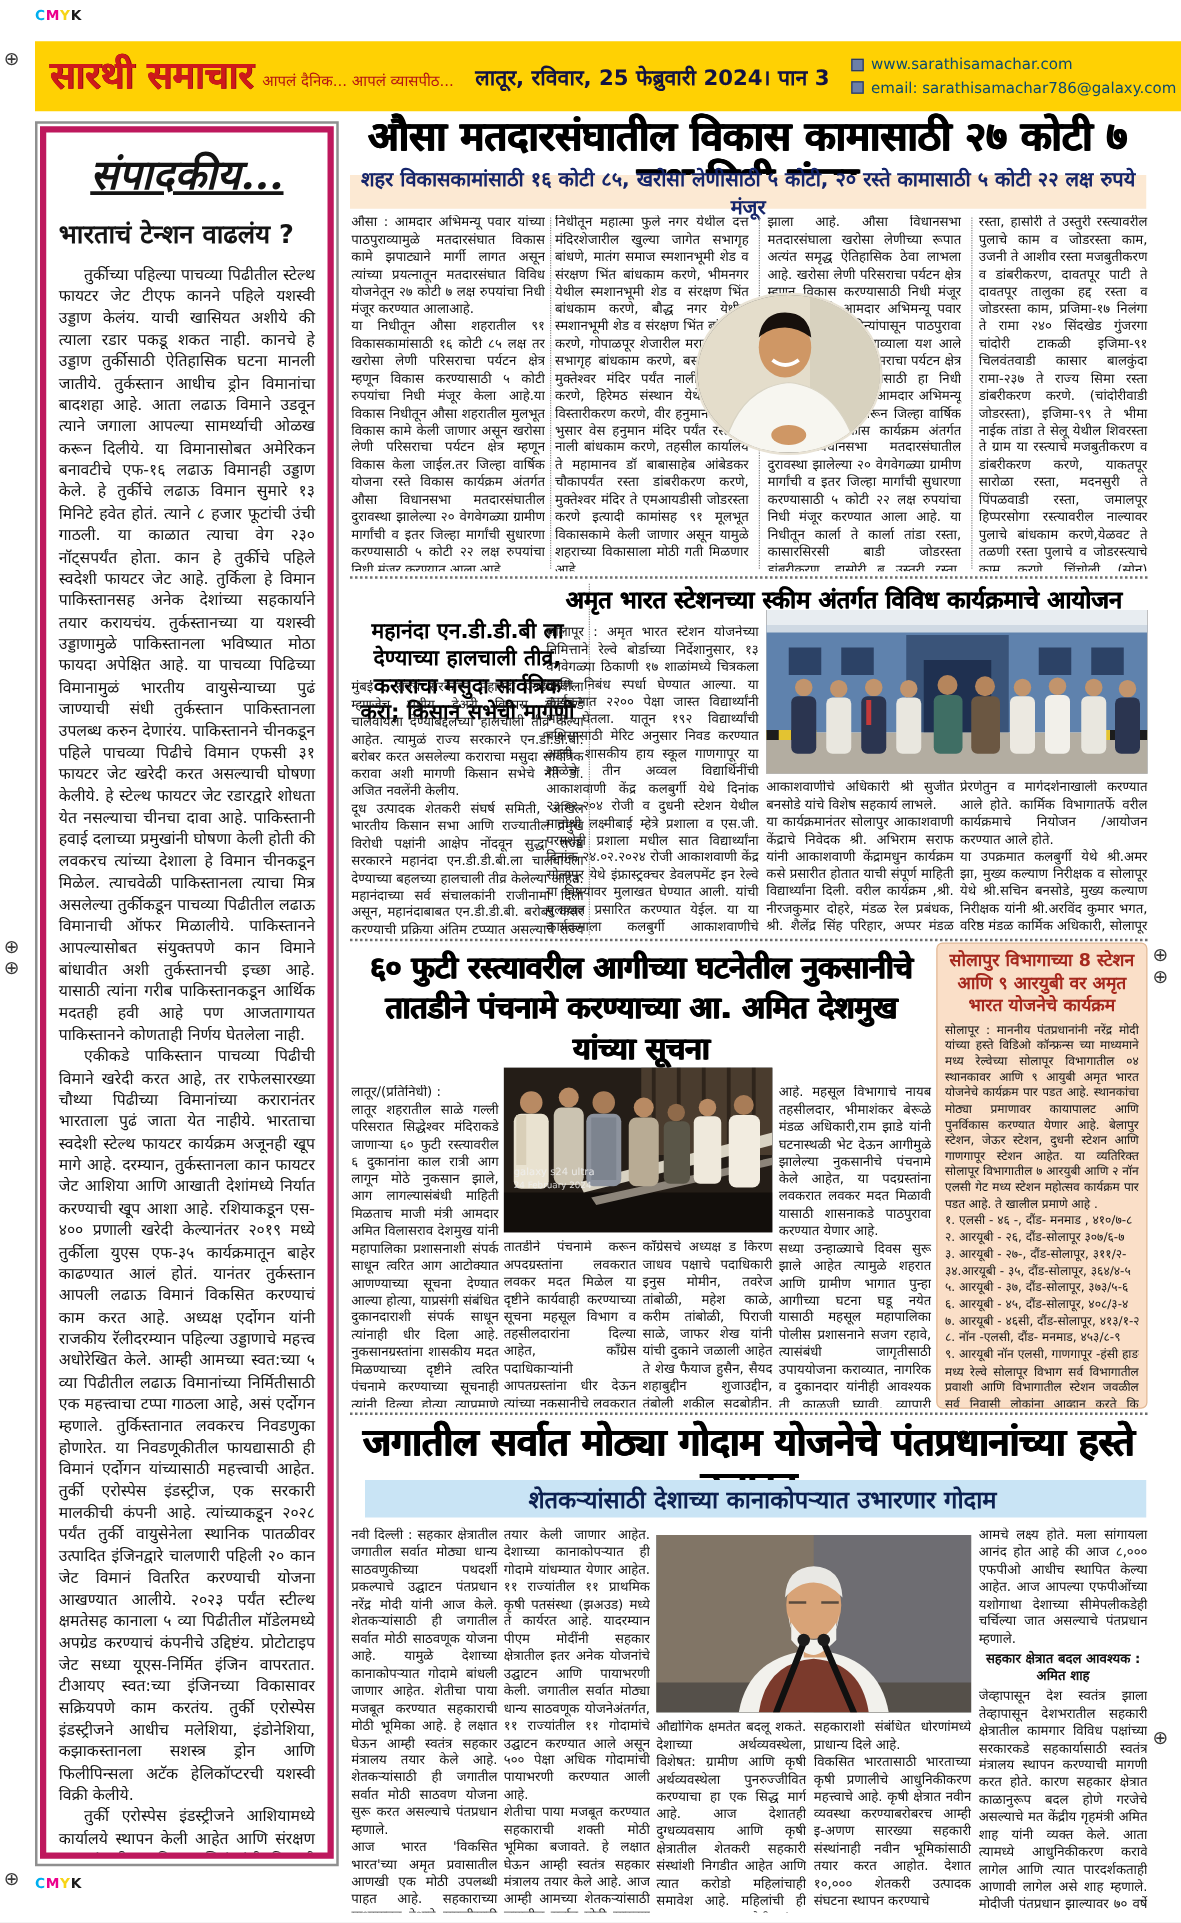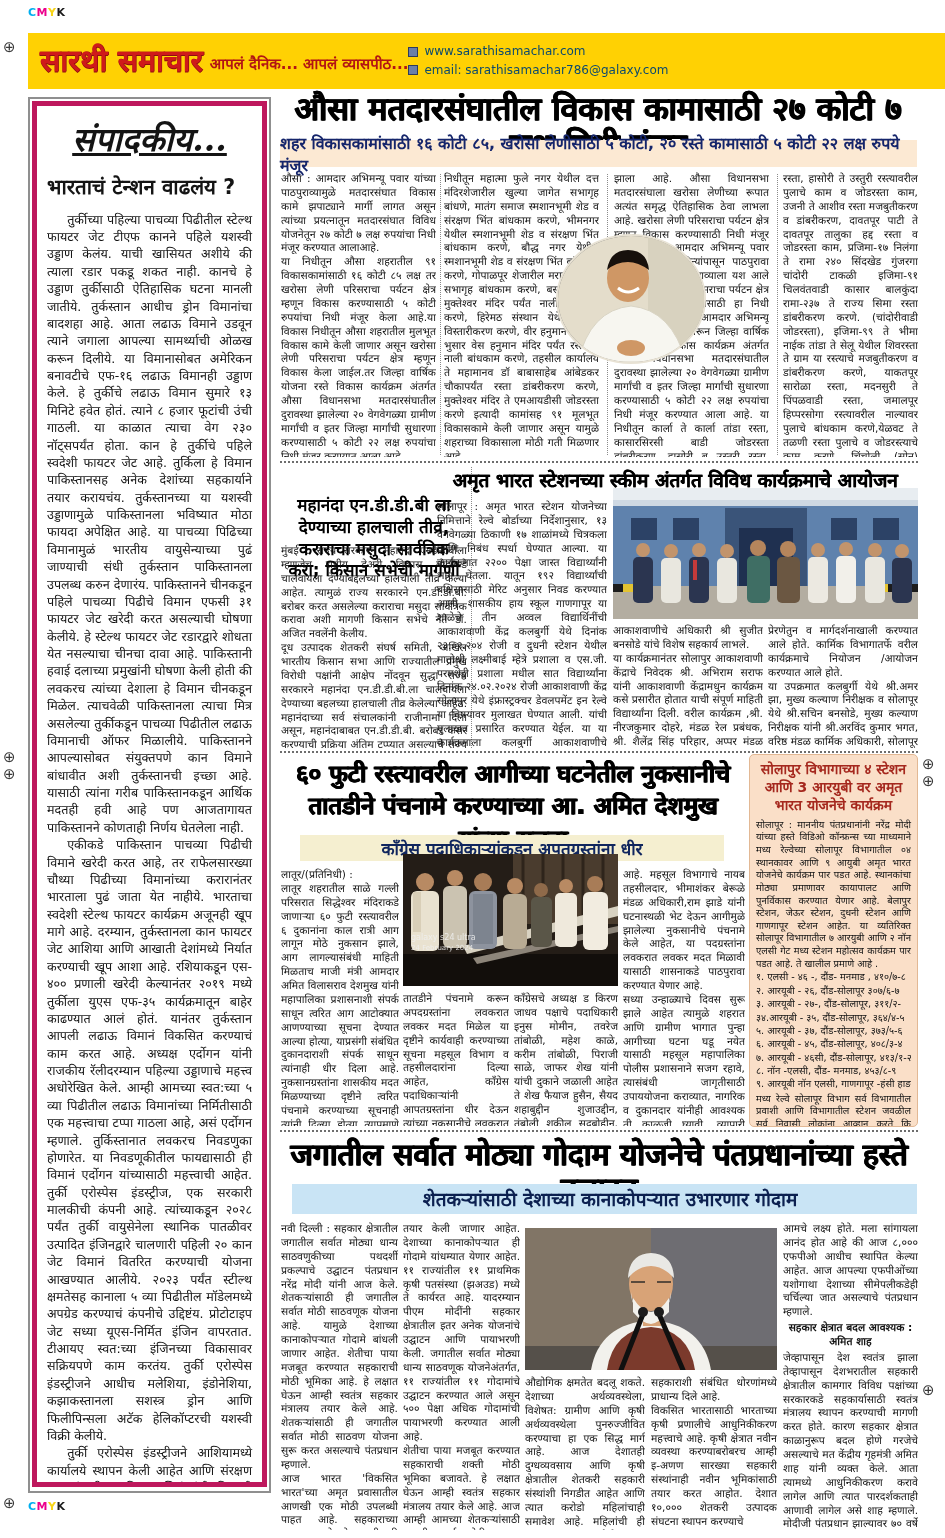--- a/index.html
+++ b/index.html
@@ -10,39 +10,39 @@
   .reg{position:absolute;font-size:15px;color:#3a3a3a;line-height:1;}
   .cmyk{font-size:11px;font-weight:bold;letter-spacing:.5px;font-family:"DejaVu Sans",sans-serif;}
   .cmyk .c{color:#00aeef}.cmyk .m{color:#ec008c}.cmyk .y{color:#f7d417}.cmyk .k{color:#1a1a1a}
 
   
   .masthead{left:28px;top:33px;width:925px;height:56px;background:#ffd103;display:flex;align-items:center;
             padding:0 12px;box-sizing:border-box;}
   .brand{display:flex;align-items:flex-end;min-width:300px;}
   .brand-title{font-size:30px;font-weight:bold;color:#cf1a1a;line-height:1;
                text-shadow:0.7px 0 #8d0f0f,0 0.7px #8d0f0f;}
-  .brand-tag{font-size:15px;color:#b31414;font-weight:bold;margin:0 0 3px 7px;white-space:nowrap;}
+  .brand-tag{font-size:12px;color:#b31414;font-weight:normal;margin:0 0 3px 7px;white-space:nowrap;}
   .dateline{flex:1;text-align:center;font-size:17px;font-weight:bold;color:#131342;white-space:nowrap;}
   .mast-links{font-size:12px;color:#0c4a6e;line-height:1.55;min-width:235px;}
   .mast-links .row{display:flex;align-items:center;gap:6px;}
   .sq{display:inline-block;width:8px;height:8px;background:#6b7fa8;border:1px solid #2d3b5e;}
 
   
   .ed-box{left:28px;top:97px;width:243px;height:1396px;border:2px solid #8f8f8f;box-sizing:border-box;}
   .ed-inner{border:5px solid #be185d;margin:2px;height:calc(100% - 6px);box-sizing:border-box;
             padding:8px 10px;overflow:hidden;}
   .ed-title{font-family:"DejaVu Serif","Liberation Serif",serif;font-style:italic;font-weight:bold;
             font-size:33px;text-align:center;text-decoration:underline;margin:2px 0 14px;}
   .ed-head{font-size:20.5px;font-weight:bold;line-height:1.25;margin:0 0 10px;}
   .ed-body p{font-size:12.6px;line-height:1.38;text-align:justify;margin:0;text-indent:1.6em;}
 
   
   .main-head{font-weight:bold;text-align:center;color:#000;
              text-shadow:0.8px 0 #000, -0.4px 0 #000;line-height:1.12;}
-  .band{font-weight:bold;color:#15256b;display:flex;align-items:center;justify-content:center;}
+  .band{font-weight:bold;text-align:center;color:#15256b;display:flex;align-items:center;justify-content:center;}
   .bodytext{font-size:10.6px;line-height:1.31;}
   .smallhead{font-weight:bold;text-align:center;line-height:1.28;color:#000;}
   .dotsep{border-top:2px dotted #6d6d6d;height:0;}
   .vdot{border-left:1px dotted #8a8a8a;width:0;}
   .photo{overflow:hidden;background:#737373;}
   .photo svg{display:block;width:100%;height:100%;}
 
   
   .obox{left:749px;top:754px;width:169px;height:373px;background:#fadfc8;border:1px solid #e2b894;
         border-radius:5px;box-sizing:border-box;padding:5px 6px;overflow:hidden;}
@@ -67,20 +67,21 @@
   <span class="reg" style="left:922px;top:757px;">⊕</span>
   <span class="reg" style="left:922px;top:774px;">⊕</span>
   <span class="reg" style="left:922px;top:1383px;">⊕</span>
   <span class="reg" style="left:3px;top:1496px;">⊕</span>
 
   <div class="masthead abs">
     <div class="brand">
       <span class="brand-title">सारथी समाचार</span>
       <span class="brand-tag">आपलं दैनिक... आपलं व्यासपीठ...</span>
     </div>
+    <div class="dateline">लातूर, रविवार, 25 फेब्रुवारी 2024। पान 3</div>
     <div class="mast-links">
       <div class="row">
         <span class="sq"></span>
         <span>www.sarathisamachar.com</span>
       </div>
       <div class="row">
         <span class="sq"></span>
         <span>email: sarathisamachar786@galaxy.com</span>
       </div>
     </div>
@@ -173,21 +174,20 @@
       </g>
     </svg>
   </div>
   <div class="bodytext jt abs" style="left:613px;top:624px;width:150px;height:124px;">आकाशवाणीचे अधिकारी श्री सुजीत बनसोडे यांचे विशेष सहकार्य लाभले.
 या कार्यक्रमानंतर सोलापुर आकाशवाणी केंद्राचे निवेदक श्री. अभिराम सराफ यांनी आकाशवाणी केंद्रामधुन कार्यक्रम कसे प्रसारीत होतात याची संपूर्ण माहिती विद्यार्थ्यांना दिली. वरील कार्यक्रम ,श्री. नीरजकुमार दोहरे, मंडळ रेल प्रबंधक, श्री. शैलेंद्र सिंह परिहार, अप्पर मंडळ रेल प्रबंधक, सोलापुर यांच्या</div>
   <div class="bodytext jt abs" style="left:768px;top:624px;width:150px;height:124px;">प्रेरणेतुन व मार्गदर्शनाखाली करण्यात आले होते. कार्मिक विभागातर्फे वरील कार्यक्रमाचे नियोजन /आयोजन करण्यात आले होते.
 या उपक्रमात कलबुर्गी येथे श्री.अमर झा, मुख्य कल्याण निरीक्षक व सोलापूर येथे श्री.सचिन बनसोडे, मुख्य कल्याण निरीक्षक यांनी श्री.अरविंद कुमार भगत, वरिष्ठ मंडळ कार्मिक अधिकारी, सोलापूर यांच्या समन्वयाने कार्यक्रम यशस्वीरित्या पार पडले.</div>
   <div class="dotsep abs" style="left:280px;top:751px;width:638px;"></div>
 
   <div class="main-head abs" style="left:282px;top:758px;width:462px;font-size:24px;line-height:1.35;">६० फुटी रस्त्यावरील आगीच्या घटनेतील नुकसानीचे तातडीने पंचनामे करण्याच्या आ. अमित देशमुख यांच्या सूचना</div>
-  <div class="band abs" style="left:300px;top:835px;width:424px;height:26px;background:#f5efd0;font-size:17px;color:#10265e;">काँग्रेस पदाधिकाऱ्यांकडून अपतग्रस्तांना धीर</div>
   <div class="bodytext jt abs" style="left:281px;top:868px;width:118px;height:258px;">लातूर/(प्रतिनिधी) :
 लातूर शहरातील साळे गल्ली परिसरात सिद्धेश्वर मंदिराकडे जाणाऱ्या ६० फुटी रस्त्यावरील ६ दुकानांना काल रात्री आग लागून मोठे नुकसान झाले, आग लागल्यासंबंधी माहिती मिळताच माजी मंत्री आमदार अमित विलासराव देशमुख यांनी महापालिका प्रशासनाशी संपर्क साधून त्वरित आग आटोक्यात आणण्याच्या सूचना देण्यात आल्या होत्या, याप्रसंगी संबंधित दुकानदाराशी संपर्क साधून त्यांनाही धीर दिला आहे. नुकसानग्रस्तांना शासकीय मदत मिळण्याच्या दृष्टीने त्वरित पंचनामे करण्याच्या सूचनाही त्यांनी दिल्या होत्या त्याप्रमाणे आज सकाळी महसूल प्रशासनाने नुकसानाचे पंचनामे केले आहेत.
 या आगीच्या घटनेच्या घटनेत झालेल्या नुकसानीचे</div>
   <div class="photo abs" style="left:403px;top:854px;width:215px;height:132px;">
     <svg viewBox="0 0 215 132" preserveAspectRatio="none">
       <rect width="215" height="132" fill="#241d17"></rect>
       <rect x="110" y="0" width="105" height="70" fill="#4a3c2e"></rect>
       <g stroke="#2e241b" stroke-width="3">
         <line x1="120" y1="0" x2="120" y2="70"></line>
           <line x1="140" y1="0" x2="140" y2="70"></line>
@@ -219,21 +219,21 @@
       <text x="8" y="86" font-size="8" fill="#f0f0f0" opacity="0.85" font-family="DejaVu Sans">galaxy s24 ultra</text>
       <text x="8" y="96" font-size="7" fill="#f0f0f0" opacity="0.85" font-family="DejaVu Sans">24 February 2024</text>
     </svg>
   </div>
   <div class="bodytext jt abs" style="left:403px;top:992px;width:106px;height:134px;">तातडीने पंचनामे करून अपदग्रस्तांना लवकरात लवकर मदत मिळेल या दृष्टीने कार्यवाही करण्याच्या सूचना महसूल विभाग व तहसीलदारांना दिल्या आहेत, काँग्रेस पदाधिकाऱ्यांनी आपतग्रस्तांना धीर देऊन त्यांच्या नुकसानीचे लवकरात लवकर पंचनामे व्हावे या दृष्टीने प्रयत्न करण्यासही सांगितले होते, आज सकाळी लातूर शहर जिल्हा</div>
   <div class="bodytext jt abs" style="left:514px;top:992px;width:104px;height:134px;">काँग्रेसचे अध्यक्ष ड किरण जाधव पक्षाचे पदाधिकारी इनुस मोमीन, तवरेज तांबोळी, महेश काळे, करीम तांबोळी, पिराजी साळे, जाफर शेख यांनी यांची दुकाने जळाली आहेत ते शेख फैयाज हुसैन, सैयद शहाबुद्दीन शुजाउद्दीन, तंबोली शकील सुदबोहीन, पठान इरफान शब्बीर, इमरान गोसोहीन पटवेकर, रहीम अमीर शेख यांची भेट घेऊन त्यांना धीर दिला</div>
   <div class="bodytext jt abs" style="left:623px;top:868px;width:122px;height:258px;">आहे. महसूल विभागाचे नायब तहसीलदार, भीमाशंकर बेरूळे मंडळ अधिकारी,राम झाडे यांनी घटनास्थळी भेट देऊन आगीमुळे झालेल्या नुकसानीचे पंचनामे केले आहेत, या पदग्रस्तांना लवकरात लवकर मदत मिळावी यासाठी शासनाकडे पाठपुरावा करण्यात येणार आहे.
 सध्या उन्हाळ्याचे दिवस सुरू झाले आहेत त्यामुळे शहरात आणि ग्रामीण भागात पुन्हा आगीच्या घटना घडू नयेत यासाठी महसूल महापालिका पोलीस प्रशासनाने सजग रहावे, त्यासंबंधी जागृतीसाठी उपाययोजना कराव्यात, नागरिक व दुकानदार यांनीही आवश्यक ती काळजी घ्यावी, व्यापारी प्रतिष्ठाने व उद्योगाच्या ठिकाणी आग प्रतिबंधक यंत्रणा बसवून घ्याव्यात असे आवाहनही मी करीत आहेत.</div>
 
   <div class="obox abs">
-    <div class="obox-head">सोलापुर विभागाच्या ४ स्टेशन आणि 3 आरयुबी वर अमृत भारत योजनेचे कार्यक्रम</div>
+    <div class="obox-head">सोलापुर विभागाच्या 8 स्टेशन आणि ९ आरयुबी वर अमृत भारत योजनेचे कार्यक्रम</div>
     <div class="obox-body">सोलापूर : माननीय पंतप्रधानांनी नरेंद्र मोदी यांच्या हस्ते विडिओ कॉन्फ्रन्स च्या माध्यमाने मध्य रेल्वेच्या सोलापूर विभागातील ०४ स्थानकावर आणि ९ आयुबी अमृत भारत योजनेचे कार्यक्रम पार पडत आहे. स्थानकांचा मोठ्या प्रमाणावर कायापालट आणि पुनर्विकास करण्यात येणार आहे. बेलापुर स्टेशन, जेऊर स्टेशन, दुधनी स्टेशन आणि गाणगापूर स्टेशन आहेत. या व्यतिरिक्त सोलापूर विभागातील ७ आरयुबी आणि २ नॉन एलसी गेट मध्य स्टेशन महोत्सव कार्यक्रम पार पडत आहे. ते खालील प्रमाणे आहे .</div>
     <div>
       <div class="obox-item">१. एलसी - ४६ -, दौंड- मनमाड , ४१०/७-८</div>
       <div class="obox-item">२. आरयूबी - २६, दौंड-सोलापूर ३०७/६-७</div>
       <div class="obox-item">३. आरयूबी - २७-, दौंड-सोलापूर, ३११/२-</div>
       <div class="obox-item">३४.आरयूबी - ३५, दौंड-सोलापूर, ३६४/४-५</div>
       <div class="obox-item">५. आरयूबी - ३७, दौंड-सोलापूर, ३७३/५-६</div>
       <div class="obox-item">६. आरयूबी - ४५, दौंड-सोलापूर, ४०८/३-४</div>
       <div class="obox-item">७. आरयूबी - ४६सी, दौंड-सोलापूर, ४१३/१-२</div>
       <div class="obox-item">८. नॉन -एलसी, दौंड- मनमाड, ४५३/८-९</div>

